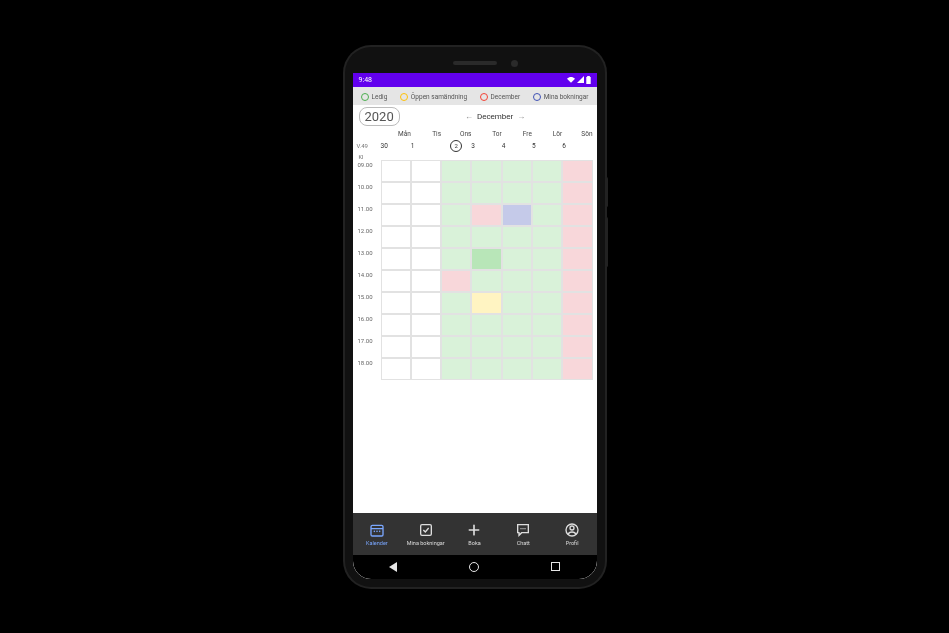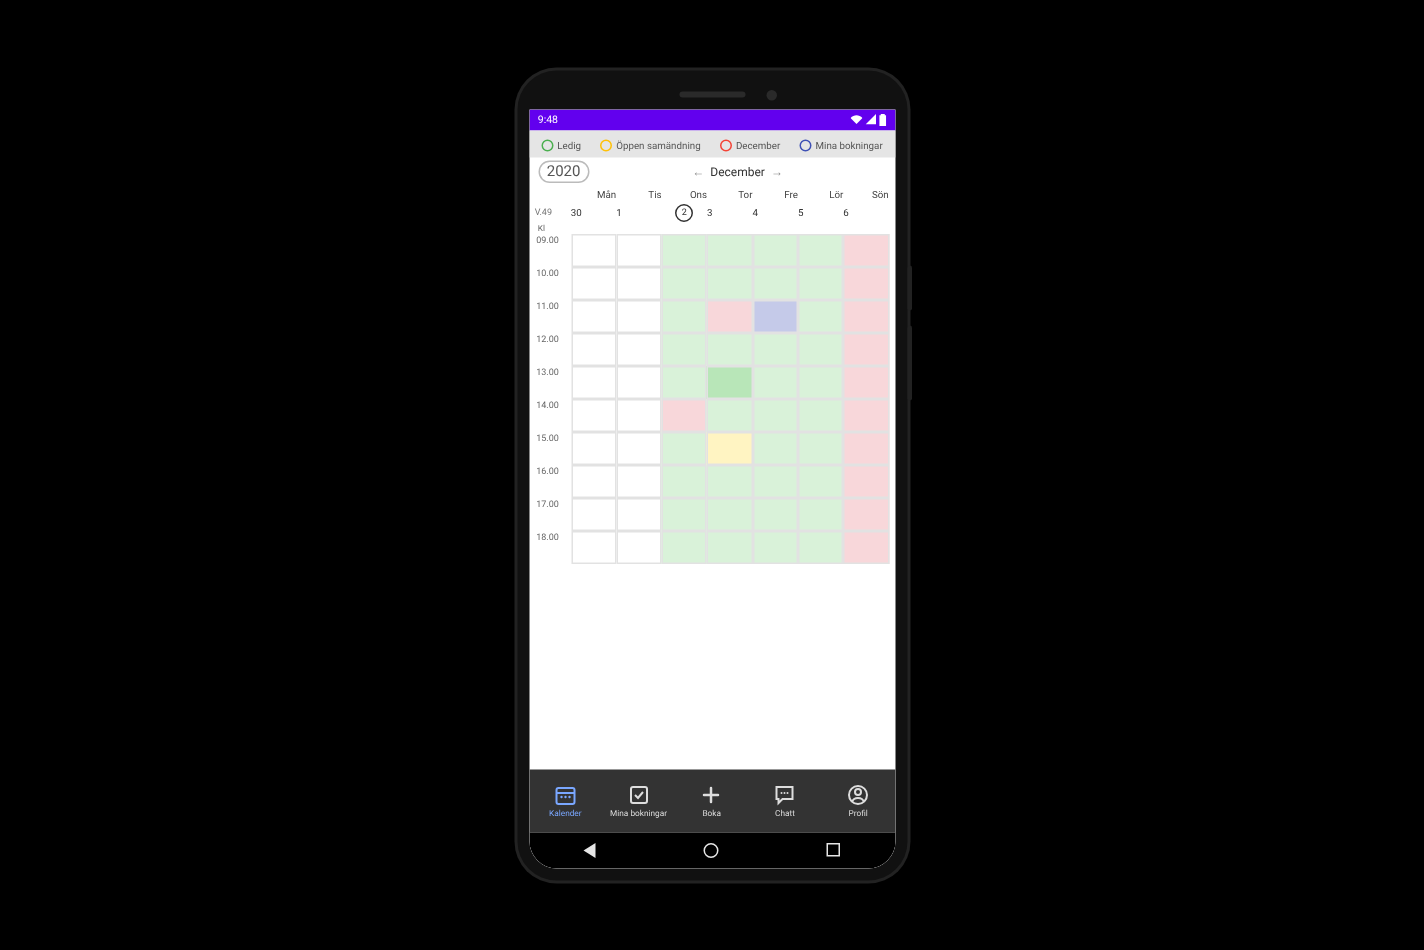--- a/index.html
+++ b/index.html
@@ -14,21 +14,21 @@
 .status-right{display:flex;align-items:center;gap:2px}
 .app-bar{height:26px;background:#6200EE;color:#fff;display:flex;align-items:center;padding:0 8px;font-size:10px;font-weight:500}
 .legend{background:#e5e5e5;padding:6px 8px 4px;display:flex;flex-wrap:wrap;justify-content:space-between;gap:2px 10px;font-size:6.5px;color:#555}
 .legend-item{display:flex;align-items:center;gap:3px;white-space:nowrap}
 .legend-dot{width:8px;height:8px;border-radius:50%;border:1.5px solid}
 .ld-green{border-color:#4caf50;background:transparent}
 .ld-yellow{border-color:#ffc107;background:transparent}
 .ld-red{border-color:#f44336;background:transparent}
 .ld-blue{border-color:#3f51b5;background:transparent}
 .month-row{display:flex;align-items:center;padding:2px 6px;font-size:8px}
-.year-pill{border:1px solid #bbb;border-radius:8px;padding:1px 5px;font-size:10px;color:#555}
+.year-pill{border:1px solid #bbb;border-radius:8px;padding:1px 5px;font-size:13px;color:#555}
 .month-nav{flex:1;display:flex;justify-content:center;align-items:center;gap:4px;color:#333}
 .arrow{color:#888;font-size:8px}
 .day-header{display:grid;grid-template-columns:24px repeat(7,1fr);font-size:6.5px;text-align:right;color:#444;padding:0 4px}
 .day-header div{padding:2px 0}
 .date-row{display:grid;grid-template-columns:24px repeat(7,1fr);font-size:6.5px;color:#333;padding:0 4px 3px;align-items:center}
 .date-row .wk{color:#777;font-size:6px}
 .today{width:12px;height:12px;border:1px solid #333;border-radius:50%;display:flex;align-items:center;justify-content:center;margin:0 auto;font-size:6px}
 .kl-row{font-size:5.5px;color:#666;padding-left:6px;line-height:1}
 .grid-wrap{flex:1;overflow:hidden;position:relative;padding:0 4px}
 .grid{display:grid;grid-template-columns:24px repeat(7,1fr);grid-auto-rows:22px;font-size:6px;color:#666}

